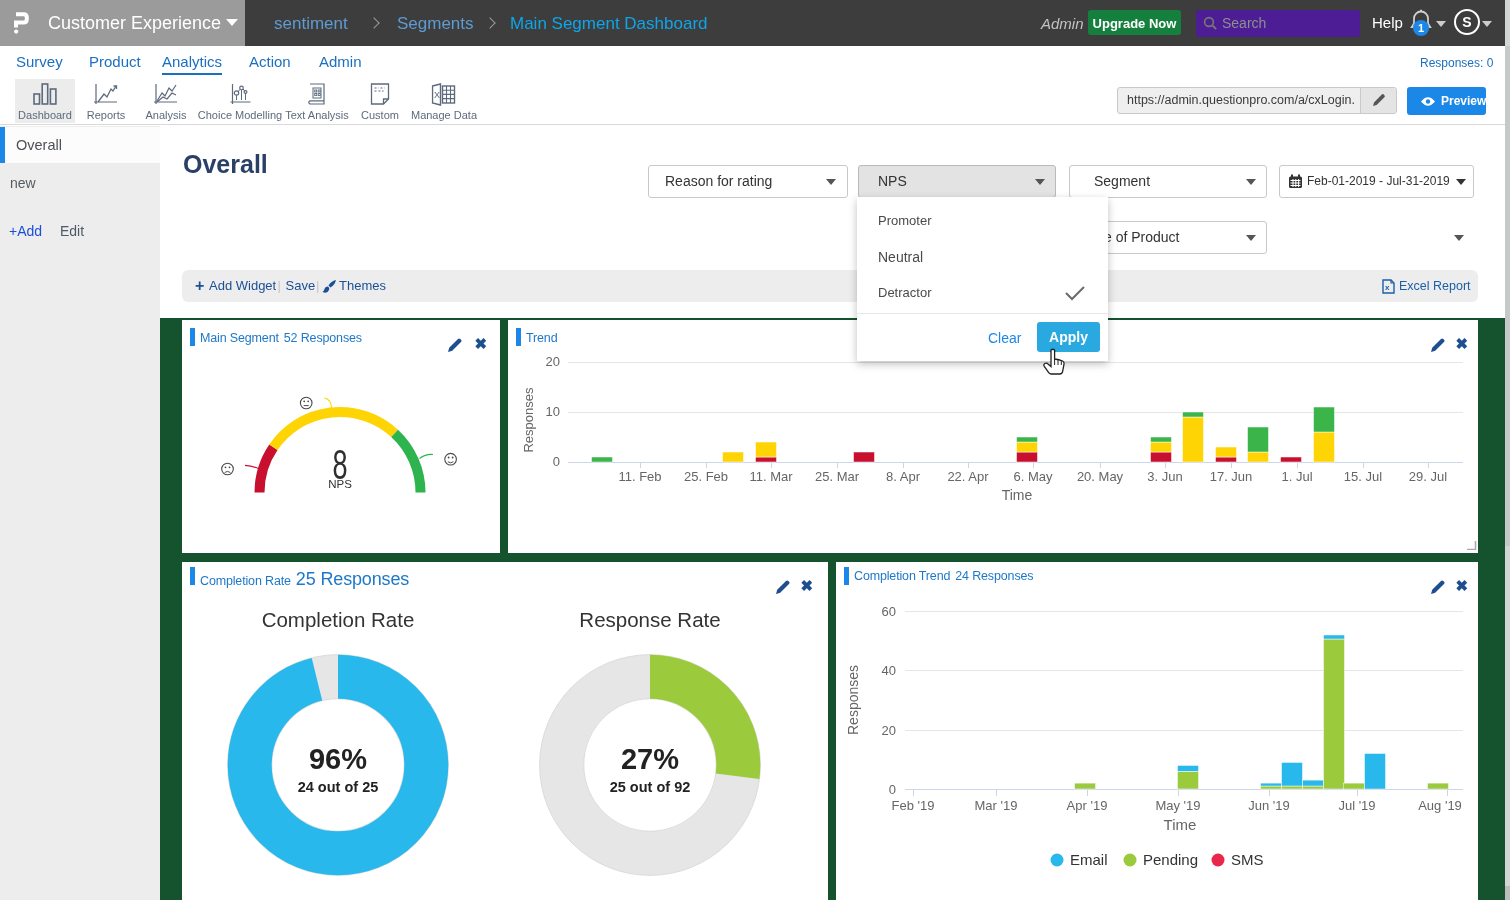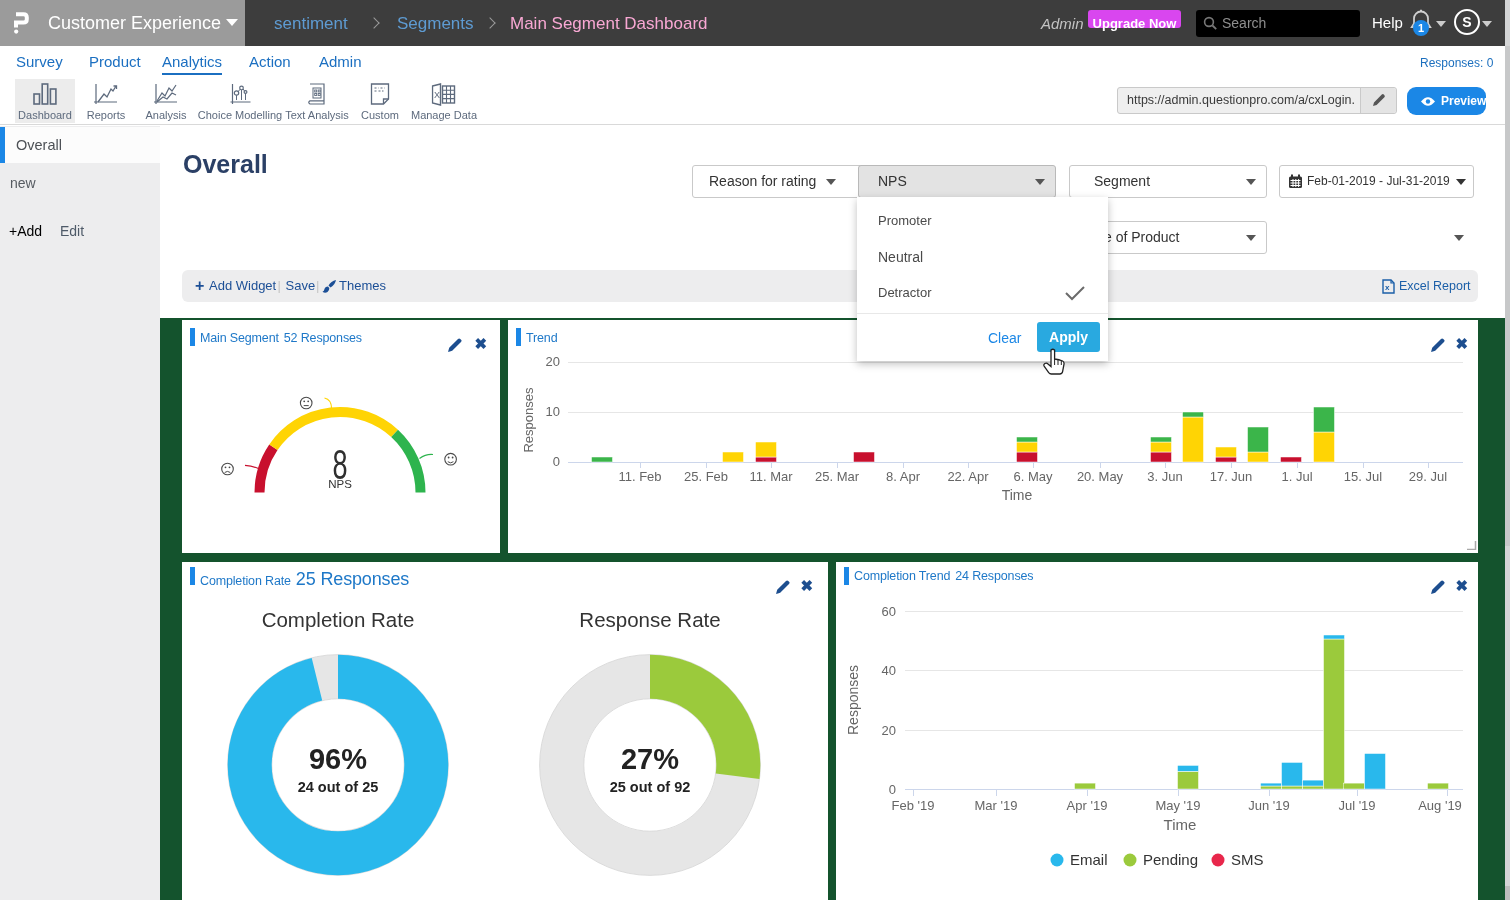--- a/index.html
+++ b/index.html
@@ -8,48 +8,48 @@
 .abs { position:absolute; }
 
 
 #hdr { position:absolute; left:0; top:0; width:1510px; height:46px; background:#3d3d3d; }
 #logoarea { position:absolute; left:0; top:0; width:245px; height:46px; background:#9b9b9b; }
 #cxname { position:absolute; left:48px; top:13px; color:#fff; font-size:18px; }
 #cxcaret { position:absolute; left:226px; top:19px; width:0; height:0; border-left:6px solid transparent; border-right:6px solid transparent; border-top:7px solid #fff; }
 .crumb { position:absolute; top:14px; font-size:17px; }
 .crumb.link { color:#5e9bd2; }
 .crumb.sep { width:8px; height:8px; border-top:1.5px solid #9a9a9a; border-right:1.5px solid #9a9a9a; transform:rotate(45deg); top:19px; }
-.crumb.cur { color:#f9a8d4; }
+.crumb.cur { color:#0ea5e9; }
 #adminTxt { position:absolute; left:1041px; top:15px; color:#c3c3c3; font-style:italic; font-size:15px; }
-#upg { position:absolute; left:1088px; top:10px; width:93px; height:18px; background:#d946ef; border-radius:3px; color:#fff; font-size:13px; font-weight:bold; text-align:center; line-height:27px; }
-#searchbox { position:absolute; left:1196px; top:10px; width:164px; height:27px; background:#000000; border-radius:3px; }
+#upg { position:absolute; left:1088px; top:10px; width:93px; height:25px; background:#15803d; border-radius:3px; color:#fff; font-size:13px; font-weight:bold; text-align:center; line-height:27px; }
+#searchbox { position:absolute; left:1196px; top:10px; width:164px; height:27px; background:#4c1d95; border-radius:3px; }
 #searchbox span.ph { position:absolute; left:26px; top:5px; color:#8e8e8e; font-size:14px; }
 #helpTxt { position:absolute; left:1372px; top:14px; color:#fff; font-size:15px; }
 .hcaret { position:absolute; width:0; height:0; border-left:5px solid transparent; border-right:5px solid transparent; border-top:6px solid #ccc; }
 #avatar { position:absolute; left:1454px; top:9px; width:26px; height:26px; border:2px solid #fff; border-radius:50%; color:#fff; font-size:14px; font-weight:bold; text-align:center; line-height:23px; }
 
 
 #nav { position:absolute; left:0; top:46px; width:1510px; height:31px; background:#fff; }
 .navlink { position:absolute; top:7px; font-size:15px; color:#1b6fc1; }
 #respCount { position:absolute; left:1420px; top:10px; font-size:12px; color:#1c6fbe; }
 
 
 #toolbar { position:absolute; left:0; top:77px; width:1510px; height:48px; background:#fff; border-bottom:1px solid #d9d9d9; }
 .ttab { position:absolute; top:2px; height:44px; text-align:center; color:#5d6a7d; font-size:11px; white-space:nowrap; }
 .ttab .lbl { position:absolute; bottom:2px; width:100%; text-align:center; }
 .ttab svg { position:absolute; top:4px; left:50%; transform:translateX(-50%); }
 #urlbox { position:absolute; left:1117px; top:87px; width:280px; height:27px; background:#efefef; border:1px solid #c9c9c9; border-radius:3px; font-size:12.5px; color:#3a3a3a; line-height:25px; padding-left:9px; white-space:nowrap; overflow:hidden; }
 #urlpencil { position:absolute; left:1360px; top:88px; width:36px; height:25px; background:#e4e4e4; border-left:1px solid #c9c9c9; border-radius:0 3px 3px 0; }
-#previewbtn { position:absolute; left:1407px; top:87px; width:79px; height:28px; background:#1b87e6; border-radius:9px; color:#fff; font-size:13px; font-weight:bold; }
+#previewbtn { position:absolute; left:1407px; top:87px; width:79px; height:28px; background:#1b87e6; border-radius:3px; color:#fff; font-size:13px; font-weight:bold; }
 
 
 #sidebar { position:absolute; left:0; top:126px; width:160px; height:774px; background:#ededee; }
 #sbActive { position:absolute; left:0; top:1px; width:160px; height:36px; background:#fcfcfc; border-left:5px solid #1b87e6; color:#4d5156; font-size:14.5px; line-height:36px; padding-left:11px; }
 #sbNew { position:absolute; left:10px; top:49px; color:#565b61; font-size:14px; }
-#sbAdd { position:absolute; left:9px; top:97px; color:#000000; font-size:14px; }
+#sbAdd { position:absolute; left:9px; top:97px; color:#1d4ed8; font-size:14px; }
 #sbEdit { position:absolute; left:60px; top:97px; color:#4e5a68; font-size:14px; }
 
 
 #content { position:absolute; left:160px; top:126px; width:1345px; height:774px; background:#fff; }
 #hOverall { position:absolute; left:23px; top:24px; font-size:25px; font-weight:bold; color:#2b4066; }
 .fbox { position:absolute; height:33px; background:#fff; border:1px solid #c9c9c9; border-radius:3px; font-size:14px; color:#333; line-height:31px; padding-left:16px; }
 .fcaret { position:absolute; width:0; height:0; border-left:5px solid transparent; border-right:5px solid transparent; border-top:6px solid #555; }
 
 
 #wbar { position:absolute; left:22px; top:144px; width:1296px; height:32px; background:#ededee; border-radius:6px; font-size:13px; color:#1c4f96; line-height:32px; white-space:nowrap; }
@@ -190,21 +190,21 @@
 <div id="sidebar">
   <div id="sbActive">Overall</div>
   <div id="sbNew">new</div>
   <div id="sbAdd">+Add</div>
   <div id="sbEdit">Edit</div>
 </div>
 
 <div id="content">
   <div id="hOverall">Overall</div>
 
-  <div class="fbox" style="left:488px;top:39px;width:200px;margin-left:44px;">Reason for rating</div>
+  <div class="fbox" style="left:488px;top:39px;width:200px;">Reason for rating</div>
   <div class="fcaret" style="left:666px;top:53px"></div>
   <div class="fbox" style="left:698px;top:39px;width:198px;background:#e3e3e3;border-color:#b9b9b9;padding-left:19px;">NPS</div>
   <div class="fcaret" style="left:875px;top:53px"></div>
   <div class="fbox" style="left:909px;top:39px;width:198px;padding-left:24px;">Segment</div>
   <div class="fcaret" style="left:1086px;top:53px"></div>
   <div class="fbox" style="left:1119px;top:39px;width:195px;padding-left:27px;font-size:12px;white-space:nowrap;">Feb-01-2019 - Jul-31-2019</div>
   <svg class="abs" style="left:1128px;top:48px" width="15" height="15" viewBox="0 0 15 15">
       <rect x="1" y="2.5" width="13" height="11.5" rx="1.5" fill="#333"></rect>
       <line x1="4" y1="0.5" x2="4" y2="4" stroke="#333" stroke-width="2"></line>
       <line x1="11" y1="0.5" x2="11" y2="4" stroke="#333" stroke-width="2"></line>

